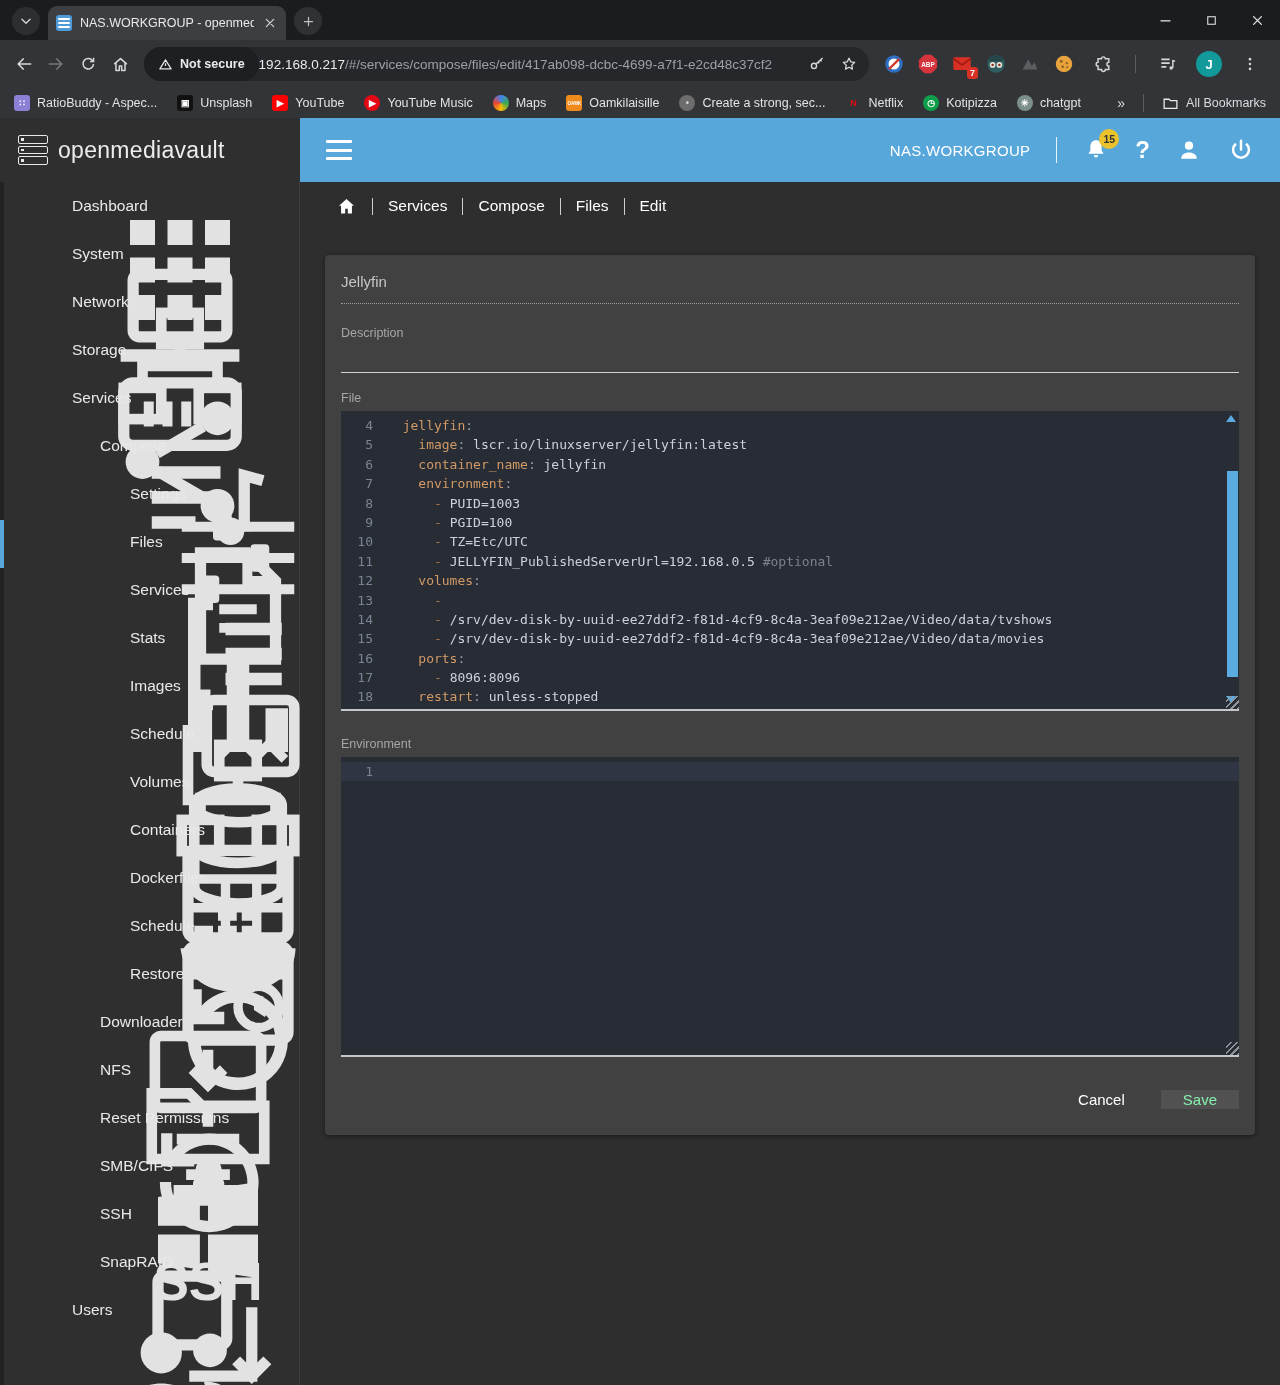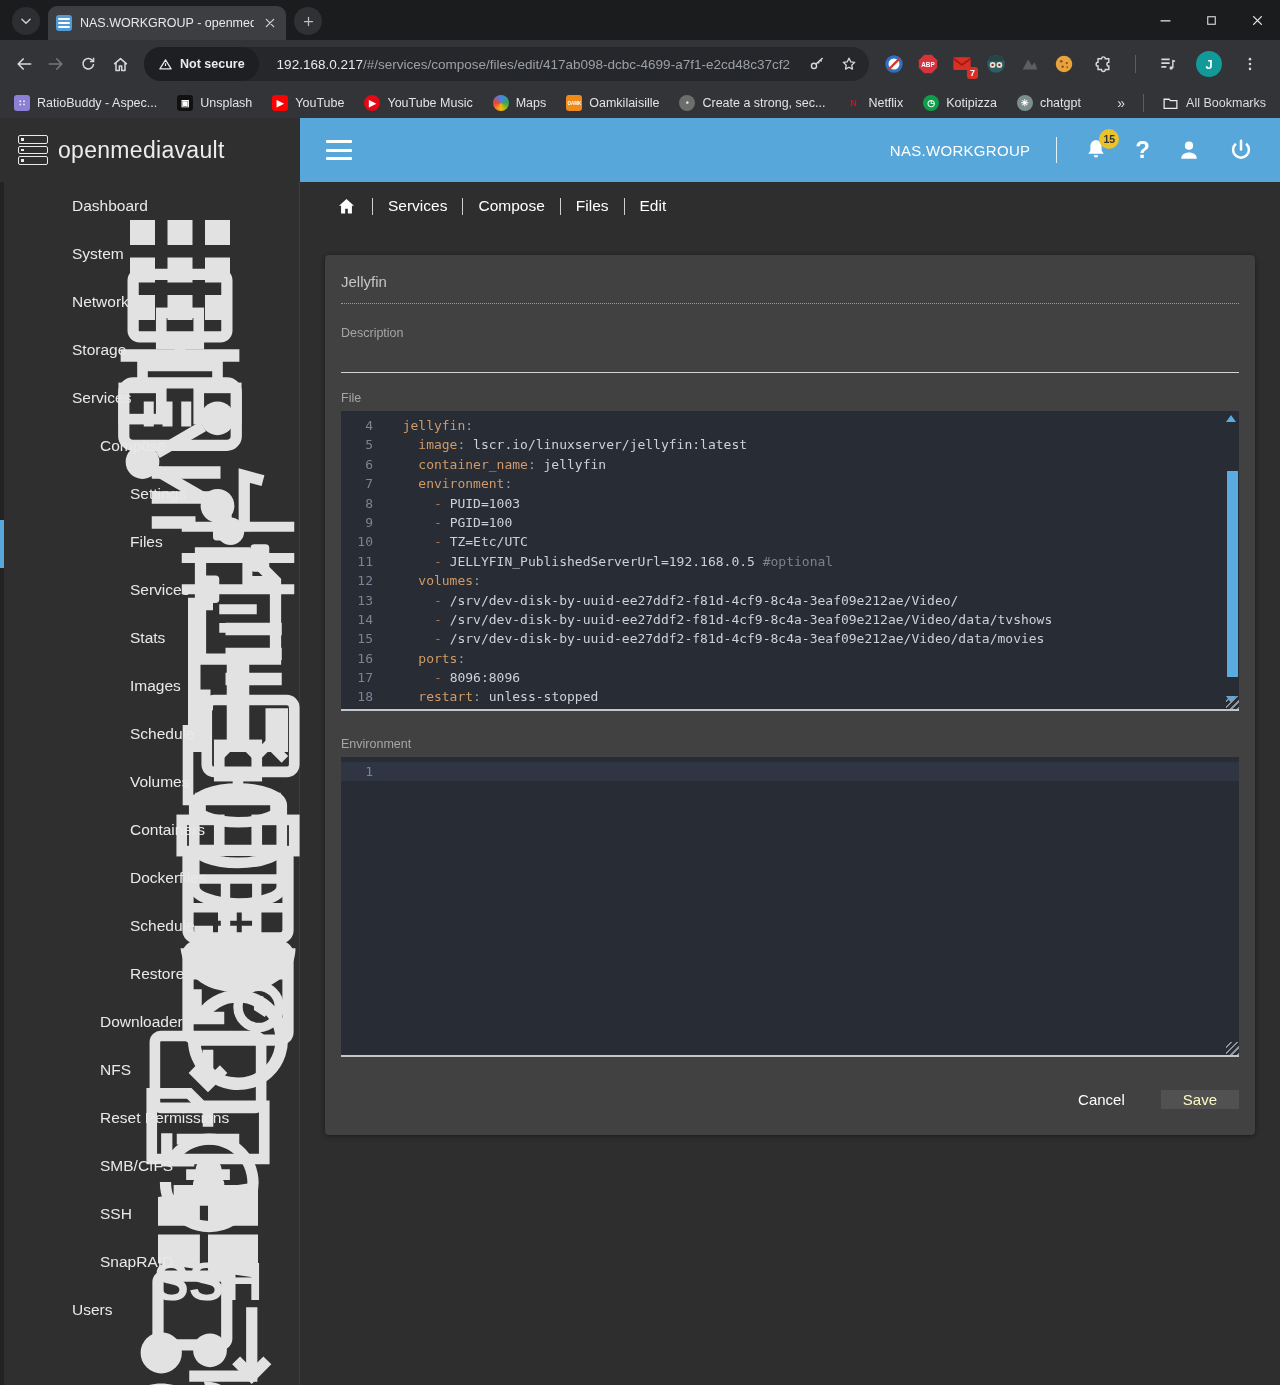--- a/index.html
+++ b/index.html
@@ -26,21 +26,21 @@
   #win-controls{margin-left:auto;display:flex;align-self:center;color:#e4e4e4;}
   #win-controls>div{width:46px;height:40px;display:flex;align-items:center;justify-content:center;}
 
   #toolbar{top:40px;left:0;right:0;height:48px;background:#333438;display:flex;align-items:center;padding:0 8px;}
   .tb-btn{width:32px;height:32px;display:flex;align-items:center;justify-content:center;color:#d6d8da;flex:none;}
   .tb-btn.disabled{color:#74767a;}
   #omnibox{flex:1;height:34px;background:#26272b;border-radius:17px;display:flex;align-items:center;
       margin:0 8px;padding:0 4px 0 0;min-width:0;}
   #security-chip{display:flex;align-items:center;gap:7px;background:#1e1f22;border-radius:17px;
       padding:0 14px;height:34px;color:#e8eaed;font-size:12.5px;font-weight:bold;flex:none;}
-  #url{flex:1;font-size:13.5px;white-space:nowrap;overflow:hidden;margin-left:18px;}
+  #url{flex:1;font-size:13.5px;white-space:nowrap;overflow:hidden;margin-left:0;}
   #url .host{color:#e8eaed;}
   #url .path{color:#9aa0a6;}
   #ext-area{display:flex;align-items:center;gap:12px;padding:0 6px;}
   .ext-ico{width:22px;height:22px;position:relative;flex:none;}
   .badge7{position:absolute;right:-5px;bottom:-4px;background:#d93025;color:#fff;font-size:9px;
       border-radius:3px;padding:1px 3px;font-weight:bold;}
   .vsep{width:1px;height:18px;background:#5a5c60;margin:0 4px;}
   #avatar{width:26px;height:26px;border-radius:50%;background:#12999a;color:#fff;font-size:13px;
       display:flex;align-items:center;justify-content:center;font-weight:bold;}
 
@@ -108,21 +108,21 @@
   .code-line.active{background:#2f3542;}
   .vscroll-thumb{position:absolute;right:1px;width:11px;background:#5aabe0;}
   .scroll-arrow{position:absolute;right:3px;width:0;height:0;border-left:5px solid transparent;border-right:5px solid transparent;}
   .arrow-up{top:4px;border-bottom:7px solid #5aabe0;}
   .arrow-down{bottom:6px;border-top:7px solid #5aabe0;}
   .grip{position:absolute;right:0;bottom:0;width:13px;height:13px;
       background:repeating-linear-gradient(135deg,transparent 0 3px,#8f949b 3px 4.5px);}
 
   #actions{display:flex;align-items:center;justify-content:flex-end;gap:30px;margin-top:24px;height:36px;}
   #cancel-btn{color:#fff;font-size:15px;background:none;border:none;font-family:inherit;}
-  #save-btn{background:#515151;color:#fef9c3;font-size:15px;border:none;border-radius:0;
+  #save-btn{background:#515151;color:#86efac;font-size:15px;border:none;border-radius:0;
       padding:1px 22px;font-family:inherit;}
 </style>
 </head>
 <body>
 
 <svg width="0" height="0" style="position:absolute">
   <defs>
     <symbol id="i-grid" viewBox="0 0 24 24">
         <path fill="currentColor" d="M4 4h4v4H4zM10 4h4v4h-4zM16 4h4v4h-4zM4 10h4v4H4zM10 10h4v4h-4zM16 10h4v4h-4zM4 16h4v4H4zM10 16h4v4h-4zM16 16h4v4h-4z"></path>
       </symbol>
@@ -861,21 +861,21 @@
         <div class="code-pane" id="file-code-pane">
             <div class="code-line"><span class="gutter">4</span><span class="tk-plain">  </span><span class="tk-key">jellyfin</span><span class="tk-punct">:</span></div>
             <div class="code-line"><span class="gutter">5</span><span class="tk-plain">    </span><span class="tk-key">image</span><span class="tk-punct">:</span><span class="tk-val"> lscr.io/linuxserver/jellyfin:latest</span></div>
             <div class="code-line"><span class="gutter">6</span><span class="tk-plain">    </span><span class="tk-key">container_name</span><span class="tk-punct">:</span><span class="tk-val"> jellyfin</span></div>
             <div class="code-line"><span class="gutter">7</span><span class="tk-plain">    </span><span class="tk-key">environment</span><span class="tk-punct">:</span></div>
             <div class="code-line"><span class="gutter">8</span><span class="tk-plain">      </span><span class="tk-dash">- </span><span class="tk-val">PUID=1003</span></div>
             <div class="code-line"><span class="gutter">9</span><span class="tk-plain">      </span><span class="tk-dash">- </span><span class="tk-val">PGID=100</span></div>
             <div class="code-line"><span class="gutter">10</span><span class="tk-plain">      </span><span class="tk-dash">- </span><span class="tk-val">TZ=Etc/UTC</span></div>
             <div class="code-line"><span class="gutter">11</span><span class="tk-plain">      </span><span class="tk-dash">- </span><span class="tk-val">JELLYFIN_PublishedServerUrl=192.168.0.5</span><span class="tk-comment"> #optional</span></div>
             <div class="code-line"><span class="gutter">12</span><span class="tk-plain">    </span><span class="tk-key">volumes</span><span class="tk-punct">:</span></div>
-            <div class="code-line"><span class="gutter">13</span><span class="tk-plain">      </span><span class="tk-dash">- </span><span class="tk-val">/srv/dev-disk-by-uuid-ee27ddf2-f81d-4cf9-8c4a-3eaf09e212ae/Video/</span></div>
+            <div class="code-line"><span class="gutter">13</span><span class="tk-plain">      </span><span class="tk-dash">- </span></div>
             <div class="code-line"><span class="gutter">14</span><span class="tk-plain">      </span><span class="tk-dash">- </span><span class="tk-val">/srv/dev-disk-by-uuid-ee27ddf2-f81d-4cf9-8c4a-3eaf09e212ae/Video/data/tvshows</span></div>
             <div class="code-line"><span class="gutter">15</span><span class="tk-plain">      </span><span class="tk-dash">- </span><span class="tk-val">/srv/dev-disk-by-uuid-ee27ddf2-f81d-4cf9-8c4a-3eaf09e212ae/Video/data/movies</span></div>
             <div class="code-line"><span class="gutter">16</span><span class="tk-plain">    </span><span class="tk-key">ports</span><span class="tk-punct">:</span></div>
             <div class="code-line"><span class="gutter">17</span><span class="tk-plain">      </span><span class="tk-dash">- </span><span class="tk-val">8096:8096</span></div>
             <div class="code-line"><span class="gutter">18</span><span class="tk-plain">    </span><span class="tk-key">restart</span><span class="tk-punct">:</span><span class="tk-val"> unless-stopped</span></div>
           </div>
         <div class="scroll-arrow arrow-up"></div>
         <div class="vscroll-thumb" style="top:60px;height:206px;"></div>
         <div class="scroll-arrow arrow-down"></div>
         <div class="grip"></div>

